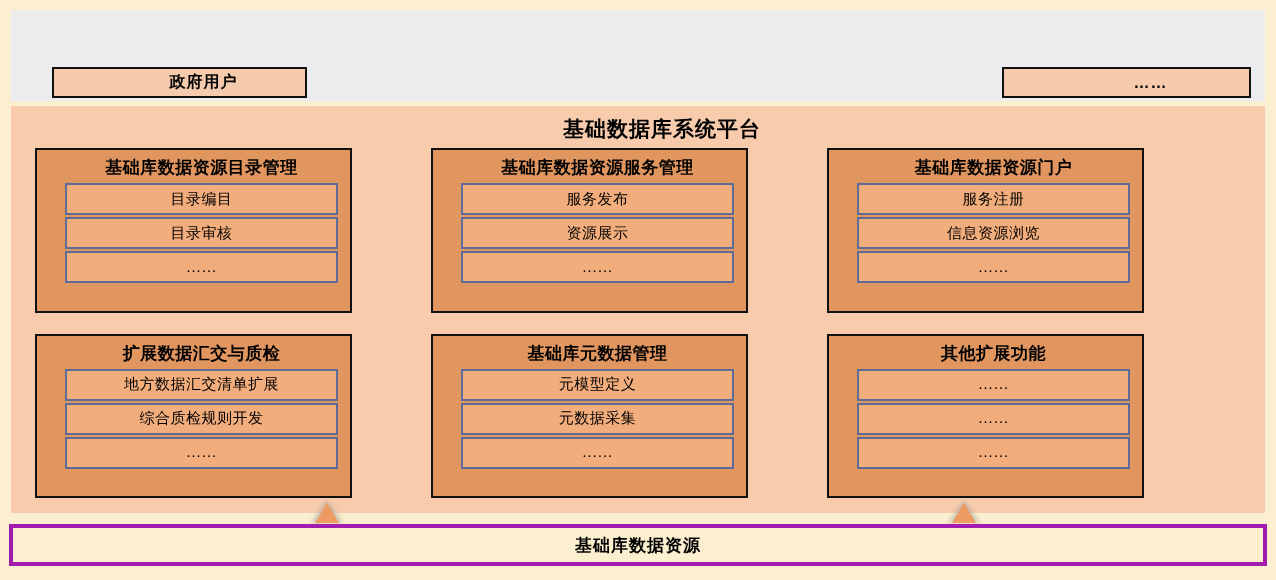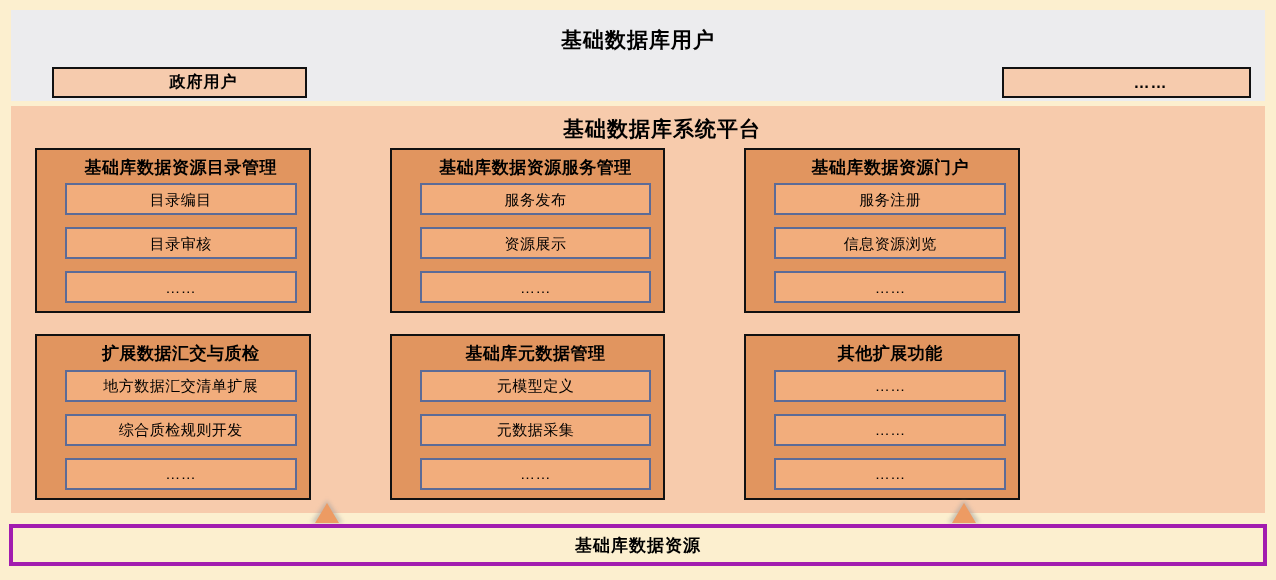--- a/index.html
+++ b/index.html
@@ -77,21 +77,21 @@
     font-weight: bold;
     letter-spacing: 1px;
     line-height: 1;
     padding-left: 24px;
   }
 
   .module-grid {
     position: absolute;
     left: 24px;
     top: 42px;
-    width: 985px;
+    width: 1109px;
     height: 350px;
     display: grid;
     grid-template-columns: repeat(3, 1fr);
     grid-template-rows: repeat(2, 1fr);
     column-gap: 79px;
     row-gap: 21px;
   }
 
   .module-card {
     background: #e1955f;
@@ -106,22 +106,23 @@
     font-size: 17px;
     font-weight: bold;
     letter-spacing: 0.5px;
     line-height: 1.25;
     margin-bottom: 5px;
     padding-left: 16px;
   }
   .module-items {
     display: flex;
     flex-direction: column;
-    gap: 12px;
+    gap: 2px;
     padding-left: 16px;
+    font-family: Liberation Serif, serif;
   }
   .module-item {
     background: #f2ad7c;
     border: 2px solid #5c6b97;
     box-sizing: border-box;
     height: 32px;
     display: flex;
     align-items: center;
     justify-content: center;
     font-size: 15px;
@@ -157,21 +158,20 @@
   #resources-title {
     font-size: 17px;
     font-weight: bold;
     letter-spacing: 1px;
   }
 </style>
 </head>
 <body>
 
 <div id="users-band">
-  <div id="users-title">基础数据库用户</div>
 
   <div class="user-box" id="user-box-0">
     <span>政府用户</span>
   </div>
   <div class="user-box" id="user-box-1">
     <span>科研机构用户</span>
   </div>
   <div class="user-box" id="user-box-2">
     <span>……</span>
   </div>

